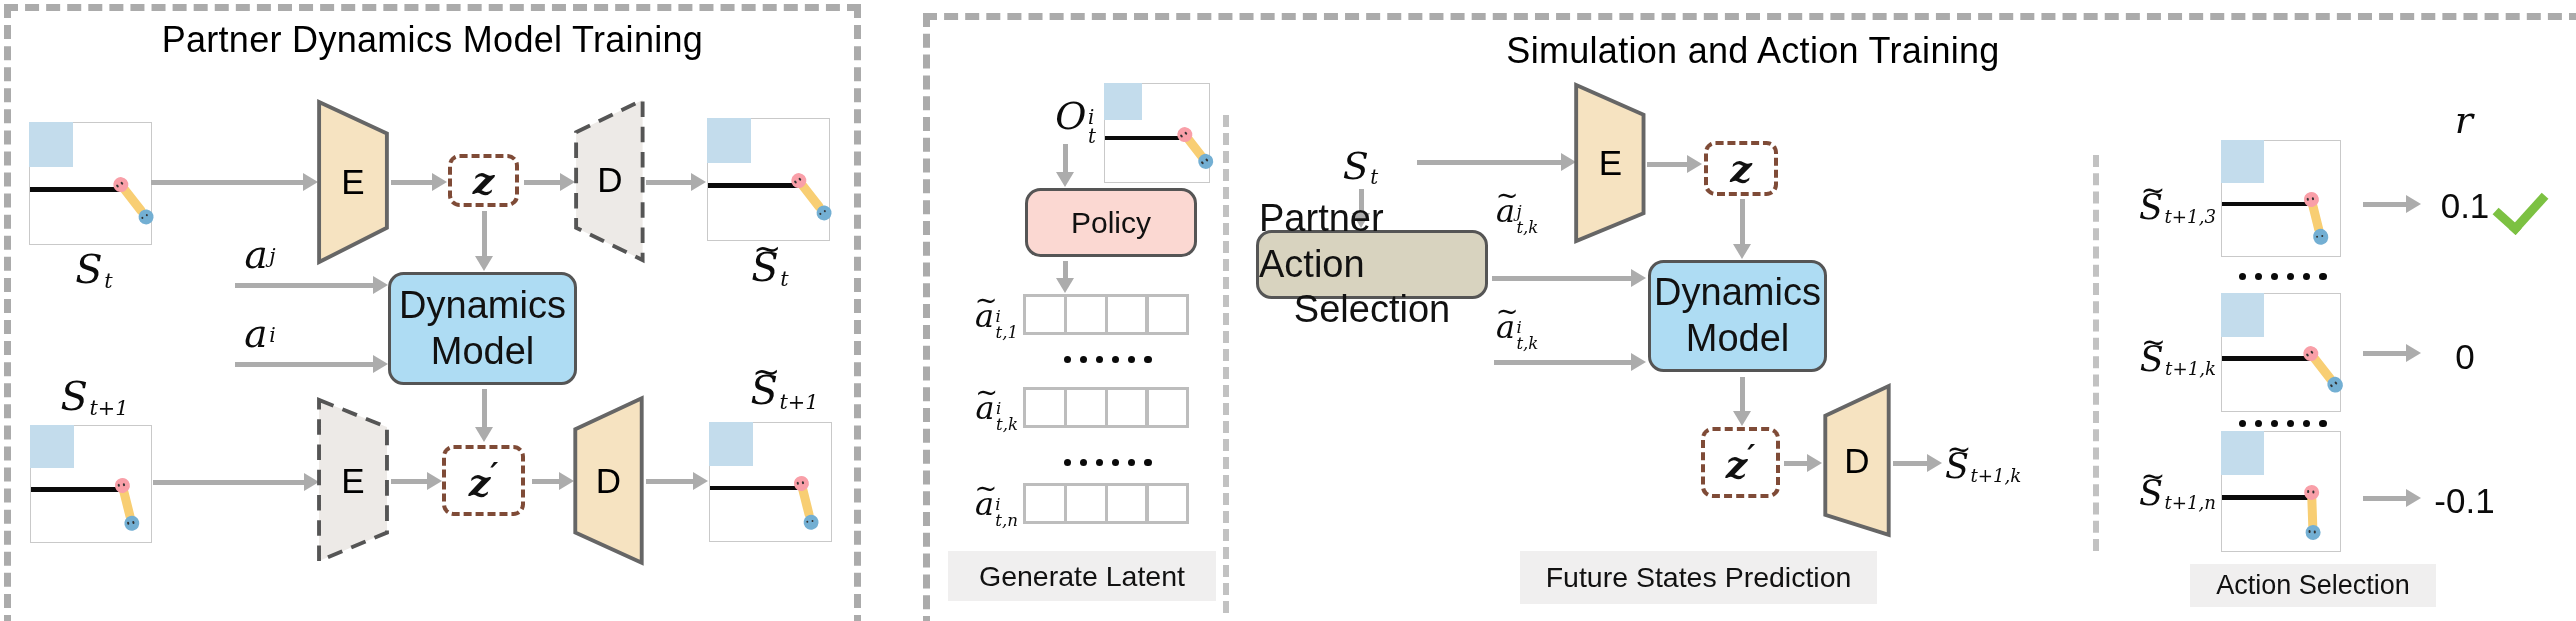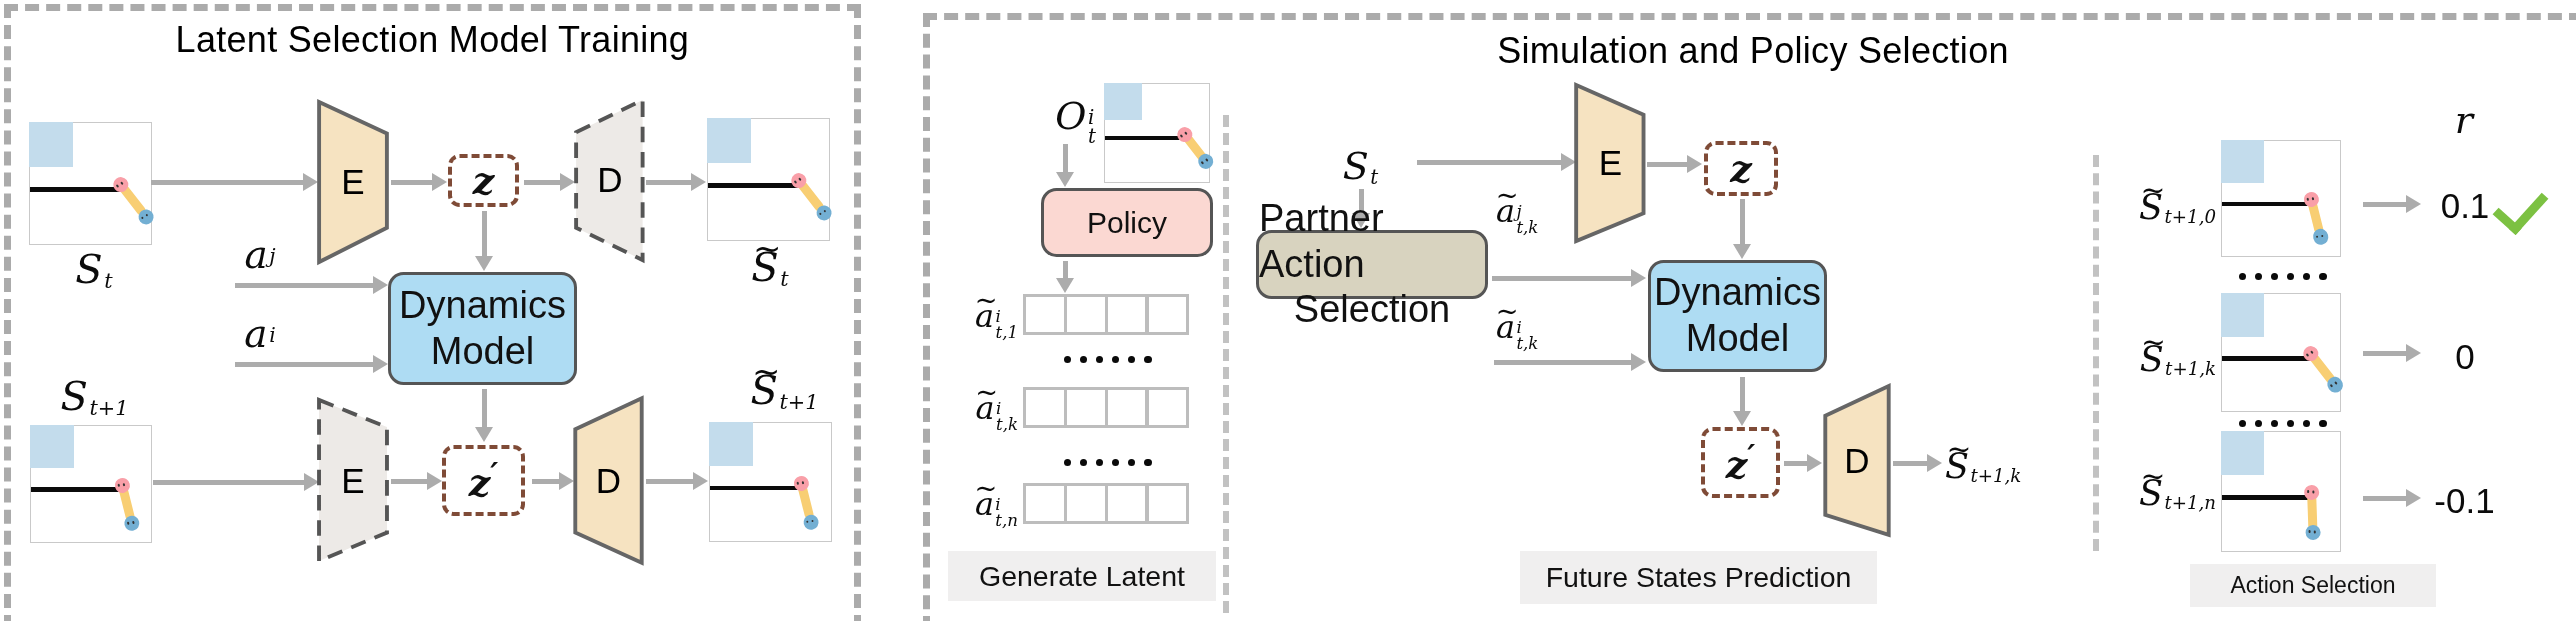--- a/index.html
+++ b/index.html
@@ -89,21 +89,21 @@
   .rv{position:absolute;font-size:35px;color:#0b0b0b;display:flex;align-items:center;justify-content:center;}
 
   
   .check{position:absolute;width:22px;height:40px;border-right:9.7px solid #7CC142;
          border-bottom:9.7px solid #7CC142;transform:rotate(42deg);}
 </style>
 </head>
 <body>
 
 <div class="panel" style="left:3.9px;top:3.9px;width:843px;height:611px;">
-  <div class="ptitle" style="top:8.4px;">Latent Selection Model Training</div>
+  <div class="ptitle" style="top:8.4px;">Partner Dynamics Model Training</div>
 </div>
 
 <div class="simg" style="left:29px;top:122px;width:121px;height:121px;">
   <span class="bluerect"></span>
   <span class="sline"></span>
   <span class="pend p-tilt">
     <span class="stick"></span>
     <span class="ball pink">
         <i class="eyes"></i>
       </span>
@@ -240,21 +240,21 @@
     <span class="ball pink">
         <i class="eyes"></i>
       </span>
       <span class="ball blue">
         <i class="eyes"></i>
       </span>
     </span>
 </div>
 
 <div class="panel" style="left:923px;top:13px;width:1646px;height:603px;">
-  <div class="ptitle" style="top:10.4px;">Simulation and Policy Selection</div>
+  <div class="ptitle" style="top:10.4px;">Simulation and Action Training</div>
 </div>
 <div class="divider" style="left:1223px;top:115px;height:498px;"></div>
 <div class="divider" style="left:2093px;top:155px;height:396px;"></div>
 
 <div class="ml right" style="left:999px;top:91px;width:97px;height:49px;font-size:38px;">
   <span class="bwrap"><span>O</span></span>
   <span class="scr">
       <span>i</span>
       <span>t</span>
     </span>
@@ -267,21 +267,21 @@
     <span class="ball pink">
         <i class="eyes"></i>
       </span>
       <span class="ball blue">
         <i class="eyes"></i>
       </span>
     </span>
 </div>
 <div class="ah v" style="left:1063px;top:144px;height:29px;"></div>
 
-<div class="mbox pink" style="left:1025px;top:188px;width:166px;height:63px;font-size:30px;margin-left:16px;">
+<div class="mbox pink" style="left:1025px;top:188px;width:166px;height:63px;font-size:30px;">
   <span>Policy</span>
 </div>
 <div class="ah v" style="left:1063px;top:261px;height:17.5px;"></div>
 
 <div class="ml right" style="left:911px;top:288px;width:107px;height:56px;font-size:32px;">
   <span class="bwrap"><span class="tld">~</span><span>a</span></span>
   <span class="scr">
       <span>i</span>
       <span>t,1</span>
     </span>
@@ -414,21 +414,21 @@
   <span class="scr">
       <span></span>
       <span></span>
     </span>
 </div>
 
 <div class="ml right" style="left:2096px;top:181px;width:120px;height:52px;font-size:35px;">
   <span class="bwrap"><span class="tld">~</span><span>S</span></span>
   <span class="scr">
       <span></span>
-      <span>t+1,0</span>
+      <span>t+1,3</span>
     </span>
 </div>
 <div class="simg" style="left:2221px;top:140px;width:118px;height:115px;">
   <span class="bluerect"></span>
     <span class="sline"></span>
   <span class="pend p-steep">
       <span class="stick"></span>
     <span class="ball pink">
         <i class="eyes"></i>
       </span>
@@ -498,14 +498,14 @@
         <i class="eyes"></i>
       </span>
       <span class="ball blue">
         <i class="eyes"></i>
       </span>
     </span>
 </div>
 <div class="ah h" style="left:2363px;top:496px;width:43px;"></div>
 <div class="rv" style="left:2416px;top:479px;width:97px;height:43px;text-align:right;">-0.1</div>
 
-<div class="chip" style="left:2190px;top:564px;width:246px;height:43px;font-size:23px;">Action Selection</div>
+<div class="chip" style="left:2190px;top:564px;width:246px;height:43px;font-size:27px;">Action Selection</div>
 
 
 </body></html>

